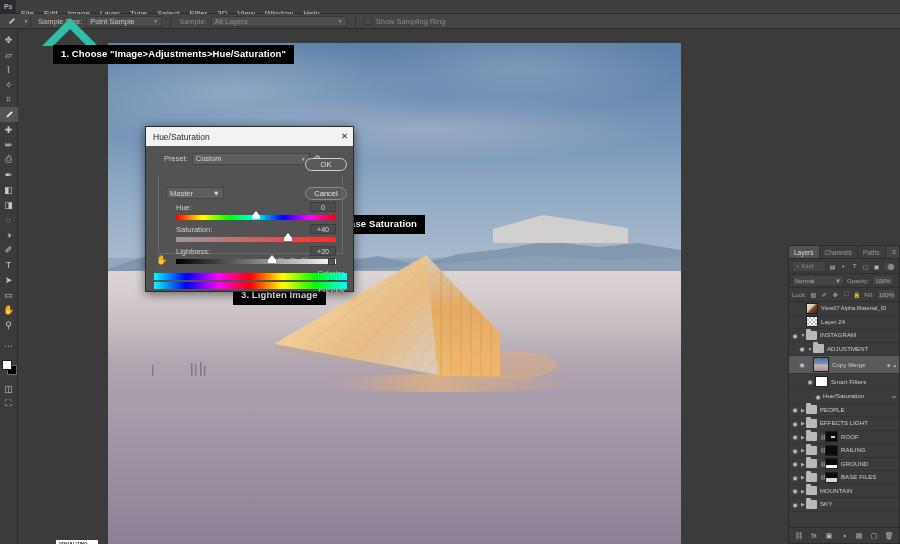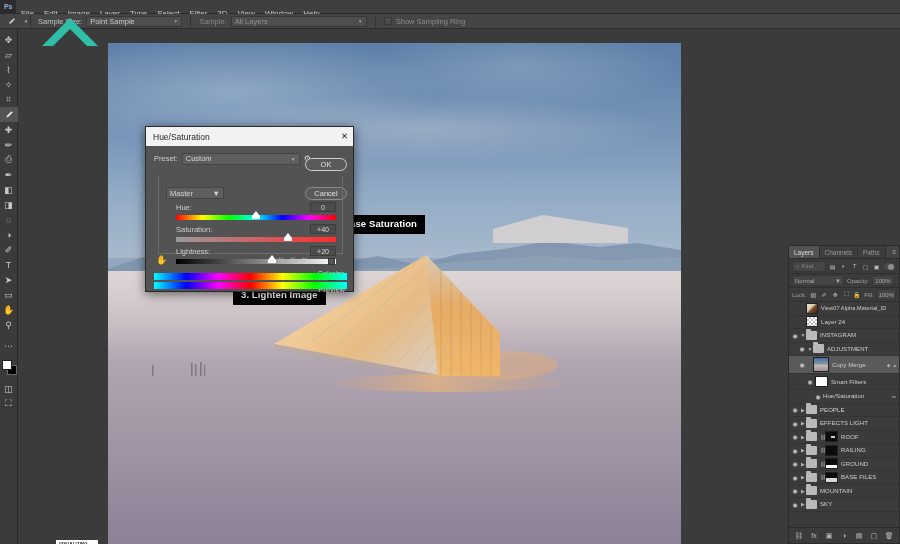--- a/index.html
+++ b/index.html
@@ -132,21 +132,21 @@
   }
   .dlg-title {
     height: 19px; background: #f2f2f2; display: flex; align-items: center;
     justify-content: space-between; padding: 0 5px 0 7px;
   }
   .dlg-title span { font-size: 8.5px; color: #1e1e1e; }
   .dlg-close { font-size: 10px; color: #333; line-height: 1; cursor: default; }
   .dlg-body { position: relative; height: 147px; padding: 6px 8px; }
 
   .row-preset { display: flex; align-items: center; gap: 4px; height: 13px; }
-  .lbl { font-size: 7.5px; color: #cfcfcf; }
+  .lbl { font-size: 7.5px; color: #cfcfcf; margin-left: 10px; }
   .dd {
     height: 12px; background: #5e5e5e; border: 1px solid #454545;
     display: flex; align-items: center; justify-content: space-between;
     padding: 0 3px; font-size: 7.5px; color: #d5d5d5;
   }
   .dd .cv { font-size: 5px; color: #b0b0b0; }
   .gear { font-size: 8px; color: #d0d0d0; }
 
   .btn {
     position: absolute; right: 6px; width: 42px; height: 13px;
@@ -356,21 +356,21 @@
   </div>
 
   <div class="optionsbar">
     <div class="opt-tool-icon">
       <svg width="9" height="9" viewBox="0 0 12 12">
           <path d="M9 1.5 L10.5 3 L5 8.5 L3 9 L3.5 7 Z" fill="#d0d0d0"></path>
         </svg>
     </div>
     <div class="opt-caret">▾</div>
     <div class="opt-label">Sample Size:</div>
-    <div class="opt-select" style="width:96px">
+    <div class="opt-select" style="width:76px">
       <span>Point Sample</span>
       <span class="cv">▼</span>
     </div>
     <div class="opt-sep"></div>
     <div class="opt-label dim">Sample:</div>
     <div class="opt-select" style="width:136px;color:#8f8f8f">
       <span>All Layers</span>
       <span class="cv">▼</span>
     </div>
     <div class="opt-sep"></div>
@@ -498,20 +498,21 @@
     <svg class="arrow" style="left:192px;top:222px;width:60px;height:34px" viewBox="0 0 60 34">
       <path d="M30,2 L58,30 L47,30 L30,13 L13,30 L2,30 Z" fill="#2fbfa8"></path>
     </svg>
 
     <div class="watermark">
       <div>VISUALIZING</div>
 
     </div>
   </div>
 
+  <div class="callout" style="left:53px;top:45px">1. Choose "Image&gt;Adjustments&gt;Hue/Saturation"</div>
   <div class="callout" style="left:308px;top:215px">2. Increase Saturation</div>
   <div class="callout" style="left:233px;top:286px">3. Lighten Image</div>
 
   <div class="dialog">
     <div class="dlg-title">
       <span>Hue/Saturation</span>
       <span class="dlg-close">✕</span>
     </div>
 
     <div class="dlg-body">

